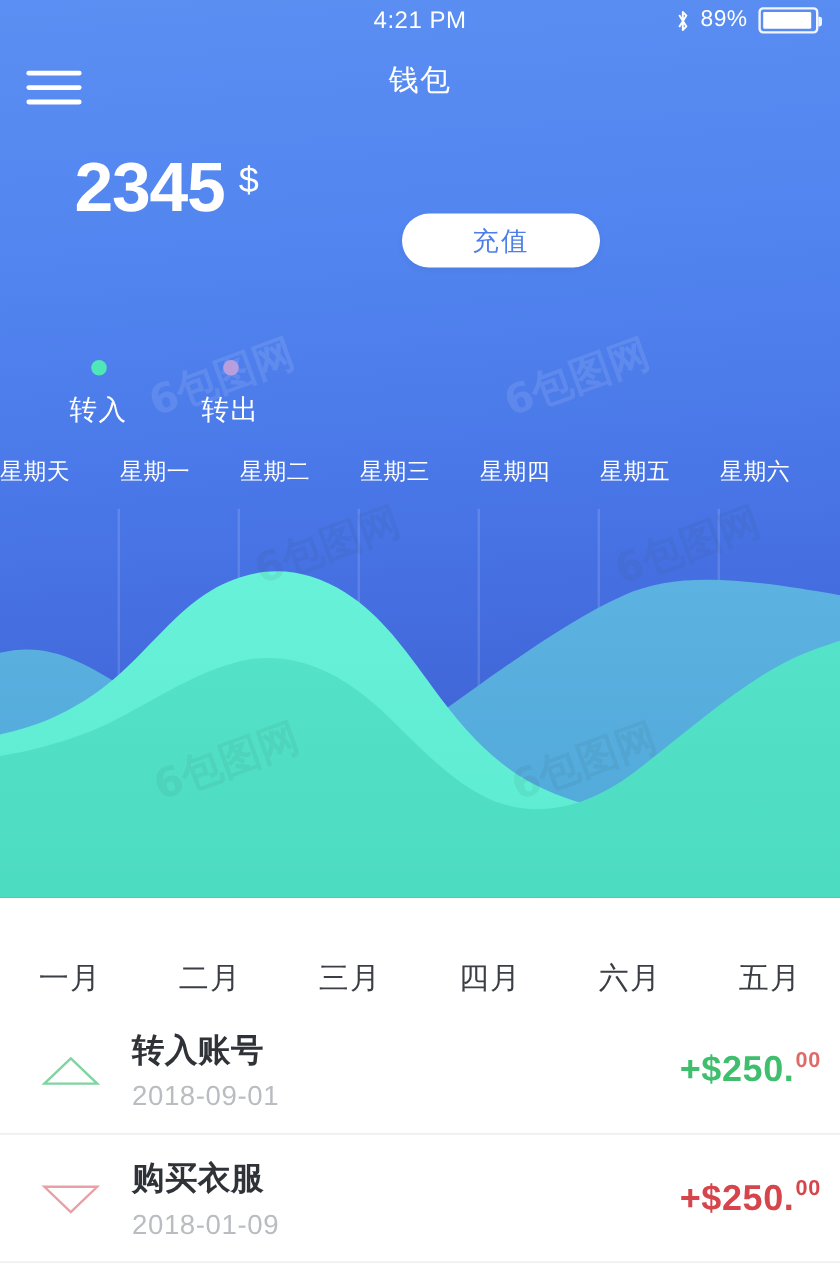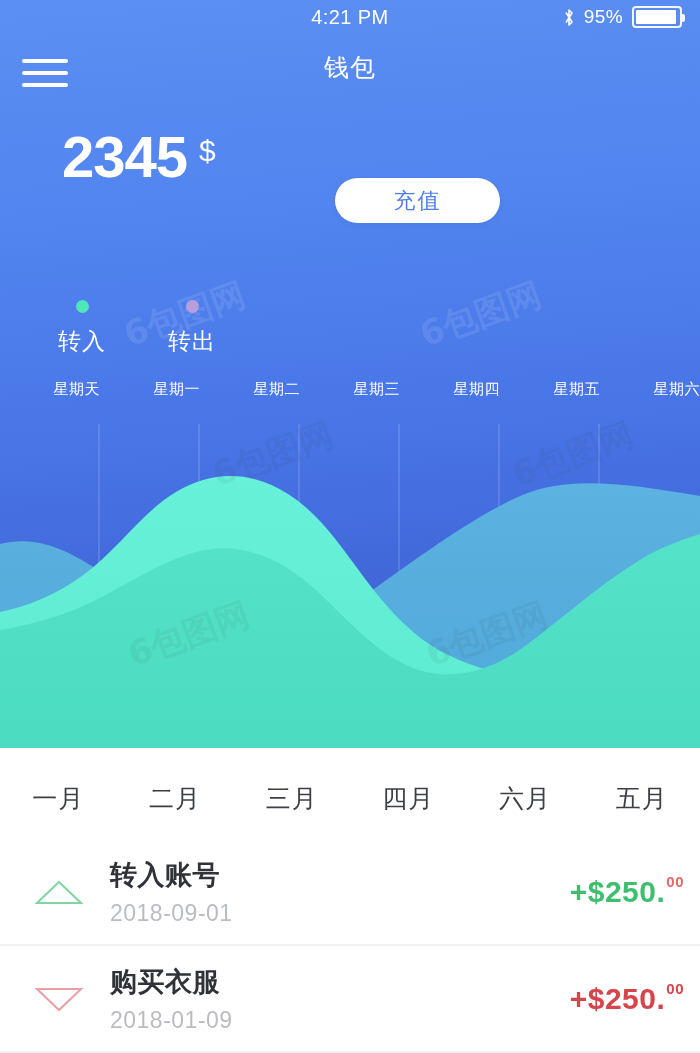--- a/index.html
+++ b/index.html
@@ -74,60 +74,60 @@
   .legend { position:absolute; left:58px; top:300px; display:flex; align-items:center; gap:62px; z-index:20; }
   .lg { display:flex; align-items:center; gap:13px;flex-direction:column; }
   .lg i { width:13px; height:13px; border-radius:50%; display:block; }
   .lg span { color:#fff; font-size:23px; letter-spacing:1px; }
 
   
   .weekdays {
     position:absolute; left:0; top:380px; width:700px; display:flex; z-index:20;
   }
   .weekdays div {
-    flex:1; text-align:right; color:#fff; font-size:15px; letter-spacing:.5px;
+    flex:1; text-align:left; color:#fff; font-size:19px; letter-spacing:.5px;
   }
 
   
   .grid { position:absolute; left:0; top:424px; width:700px; height:324px; z-index:5; }
   .grid i { position:absolute; top:0; width:2px; height:100%; background:rgba(255,255,255,.13); }
 
   
   .chart { position:absolute; left:0; top:424px; width:700px; height:324px; z-index:8; }
   .chart svg { display:block; width:700px; height:324px; }
 
   
   .wm { position:absolute; color:rgba(255,255,255,.10); font-size:34px; font-weight:700;
         transform:rotate(-20deg); pointer-events:none; z-index:12; white-space:nowrap;
         font-family:"DejaVu Sans",sans-serif; }
   .wm.dark { color:rgba(40,70,60,.07); }
 
   
   .months {
-    position:absolute; left:0; top:756px; width:700px; height:88px;
+    position:absolute; left:0; top:772px; width:700px; height:88px;
     background:#fff; display:flex; align-items:center;
     border-bottom:3px solid #eceef0;
   }
   .months div {
     flex:1; text-align:center; color:#3b3f45; font-size:25px; letter-spacing:1px; cursor:pointer;
   }
 
   
   .txlist { position:absolute; left:0; top:839px; width:700px; background:#fff; }
   .tx {
     position:relative; height:107px; display:flex; align-items:center;
     padding:0 16px; border-bottom:2px solid #f0f1f3; background:#fff; cursor:pointer;
   }
   .tx-icon { width:86px; display:flex; align-items:center; justify-content:center; }
   .tri-svg { display:block; }
   .tx-mid { flex:1; padding-left:8px; }
   .tx-title { font-size:27px; color:#2f3338; font-weight:700; letter-spacing:.5px; }
   .tx-date { font-size:23px; color:#b9bcc1; margin-top:7px; letter-spacing:.5px; }
   .tx-amt { font-size:30px; font-weight:700; letter-spacing:.5px; display:flex; align-items:flex-start; }
-  .tx-amt .cents { font-size:15px; margin-top:-2px; margin-left:1px; }
+  .tx-amt .cents { font-size:18px; margin-top:-2px; margin-left:1px; }
   .amt-green { color:#3fbf6e; }
   .amt-green .cents { color:#e06a6a; }
   .amt-red { color:#d6454b; }
   .amt-red .cents { color:#d6454b; }
 </style>
 </head>
 <body>
 
 <div class="phone">
 
@@ -180,21 +180,21 @@
     <span class="wm dark" style="left:210px; top:432px;">6包图网</span>
 
     <div class="statusbar">
       <div class="sb-center">4:21 PM</div>
       <div class="sb-right">
         <span class="bt">
           <svg width="12" height="19" viewBox="0 0 12 19">
               <path d="M3 4.5 L9 14 L6 17 L6 2 L9 5 L3 14.5" fill="none" stroke="#ffffff" stroke-width="1.6" stroke-linejoin="round"></path>
             </svg>
         </span>
-        <span class="pct">95%</span>
+        <span class="pct">89%</span>
         <span class="batt">
             <i></i>
           </span>
       </div>
     </div>
 
     <div class="navbar">
       <div class="hamburger">
         <span></span>
           <span></span>

